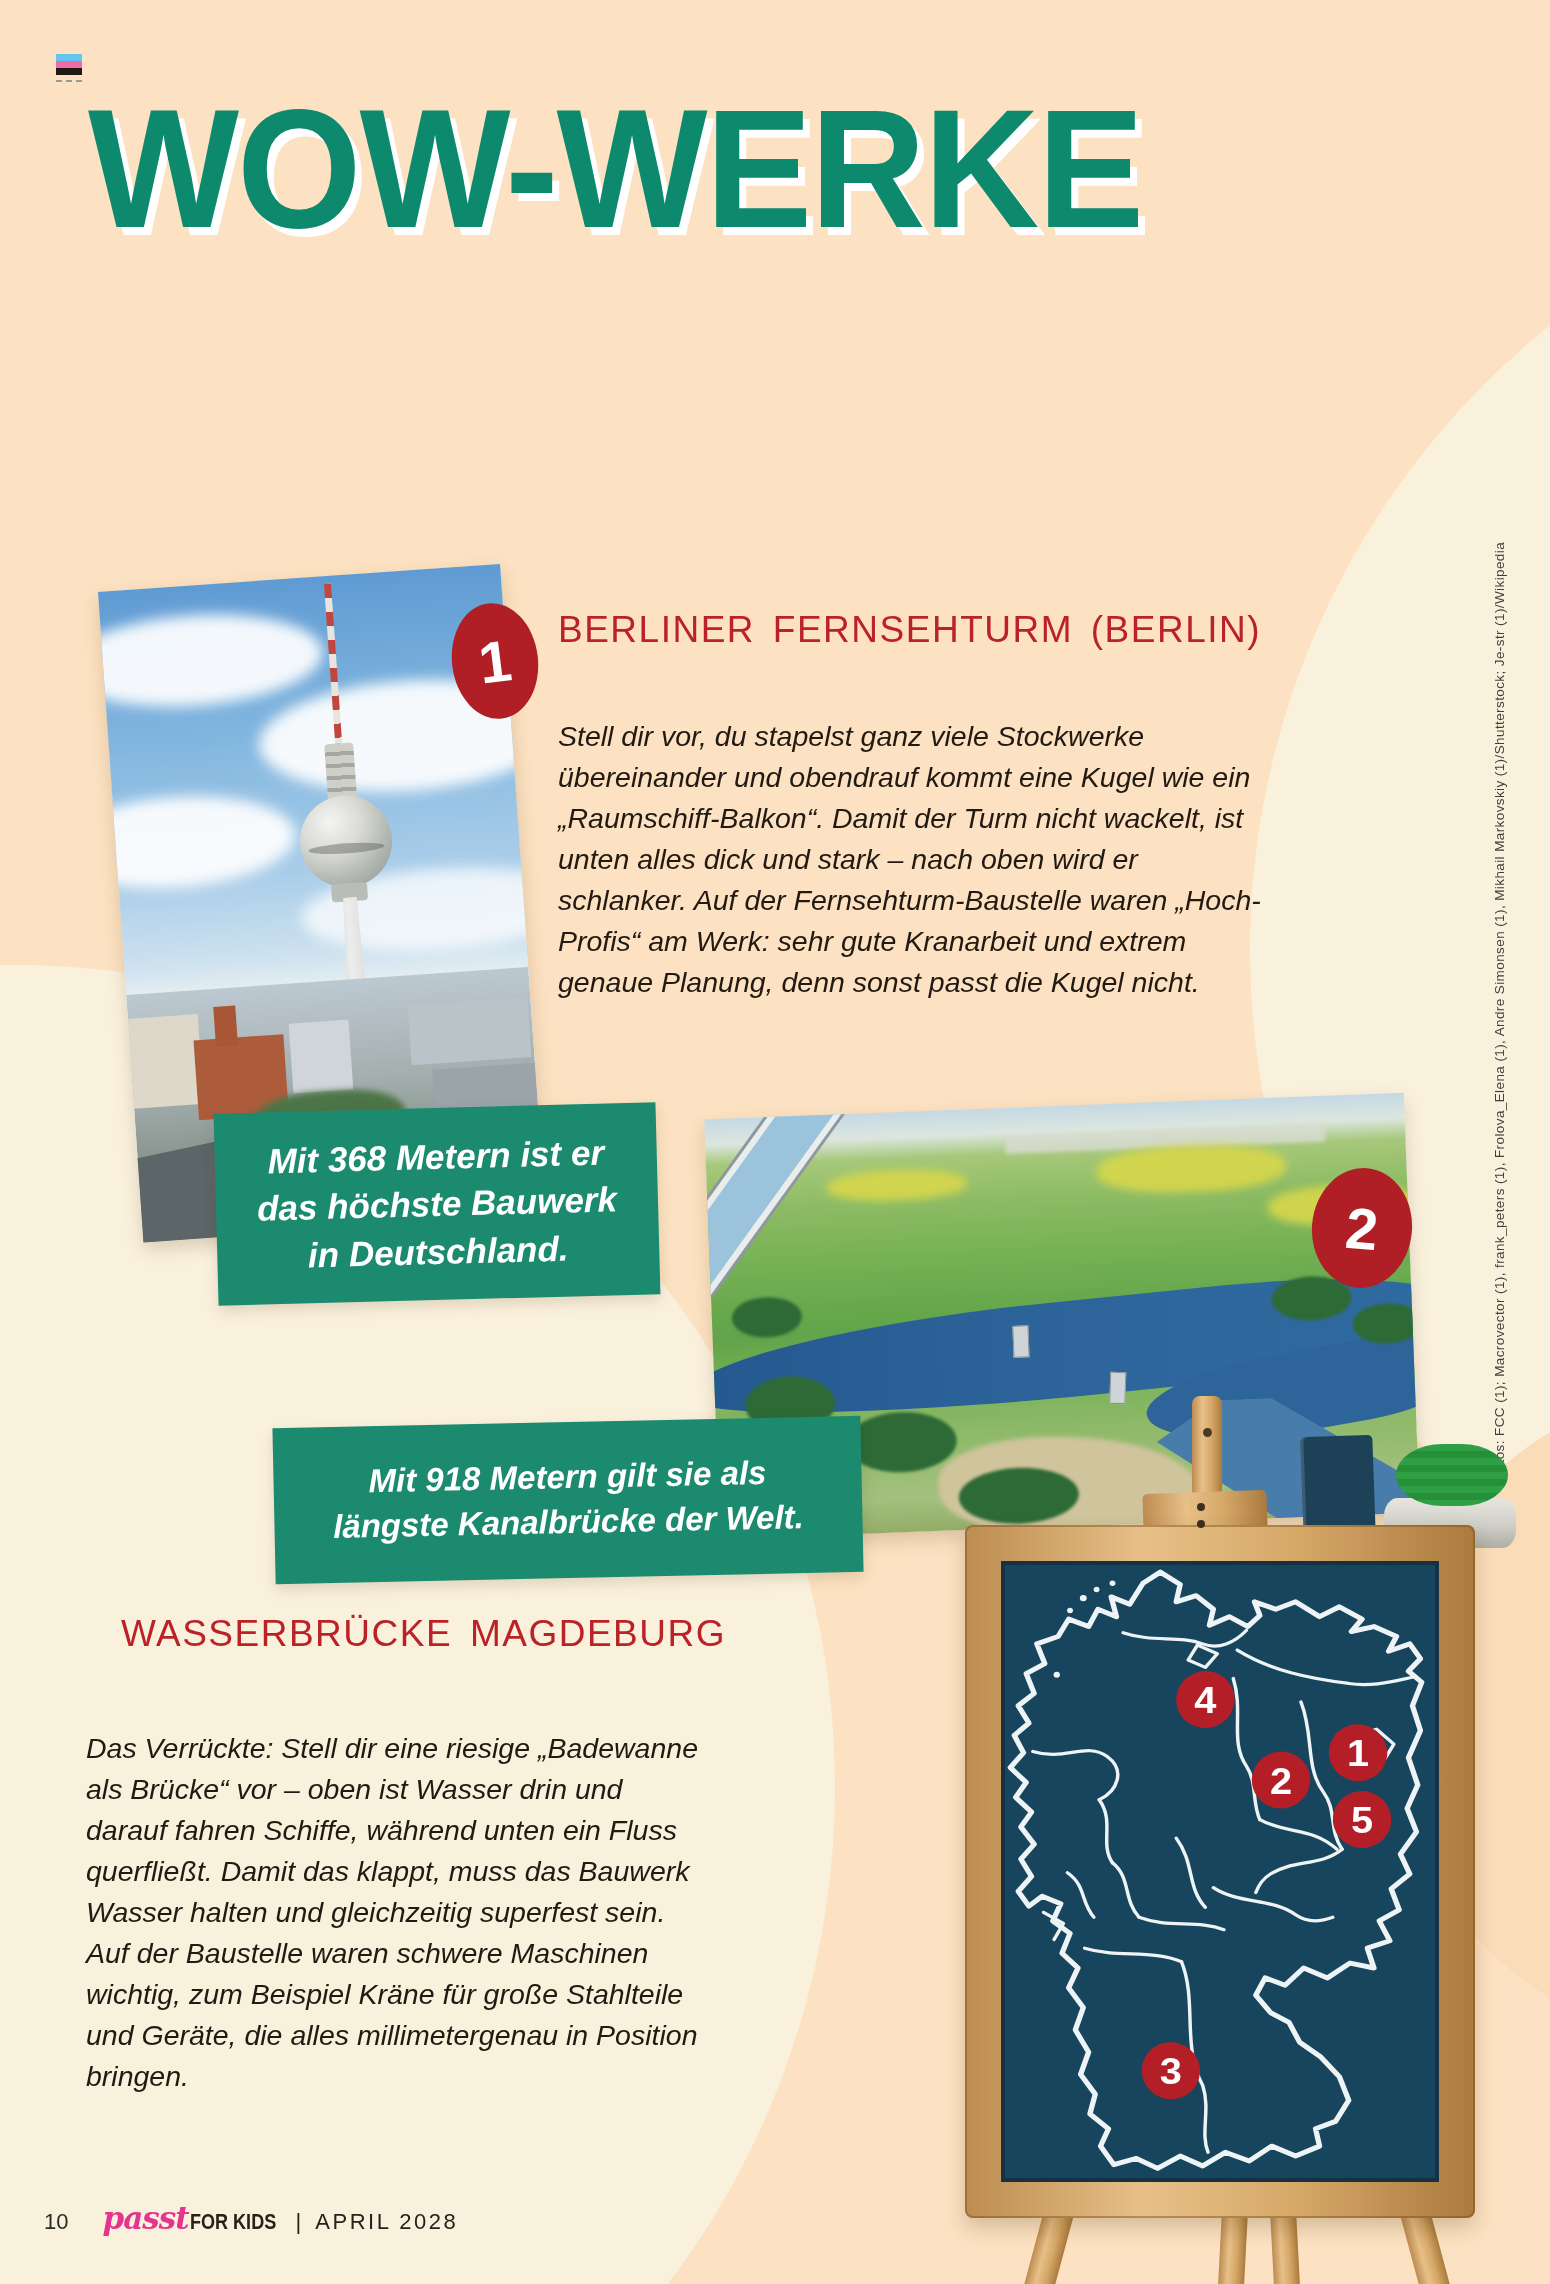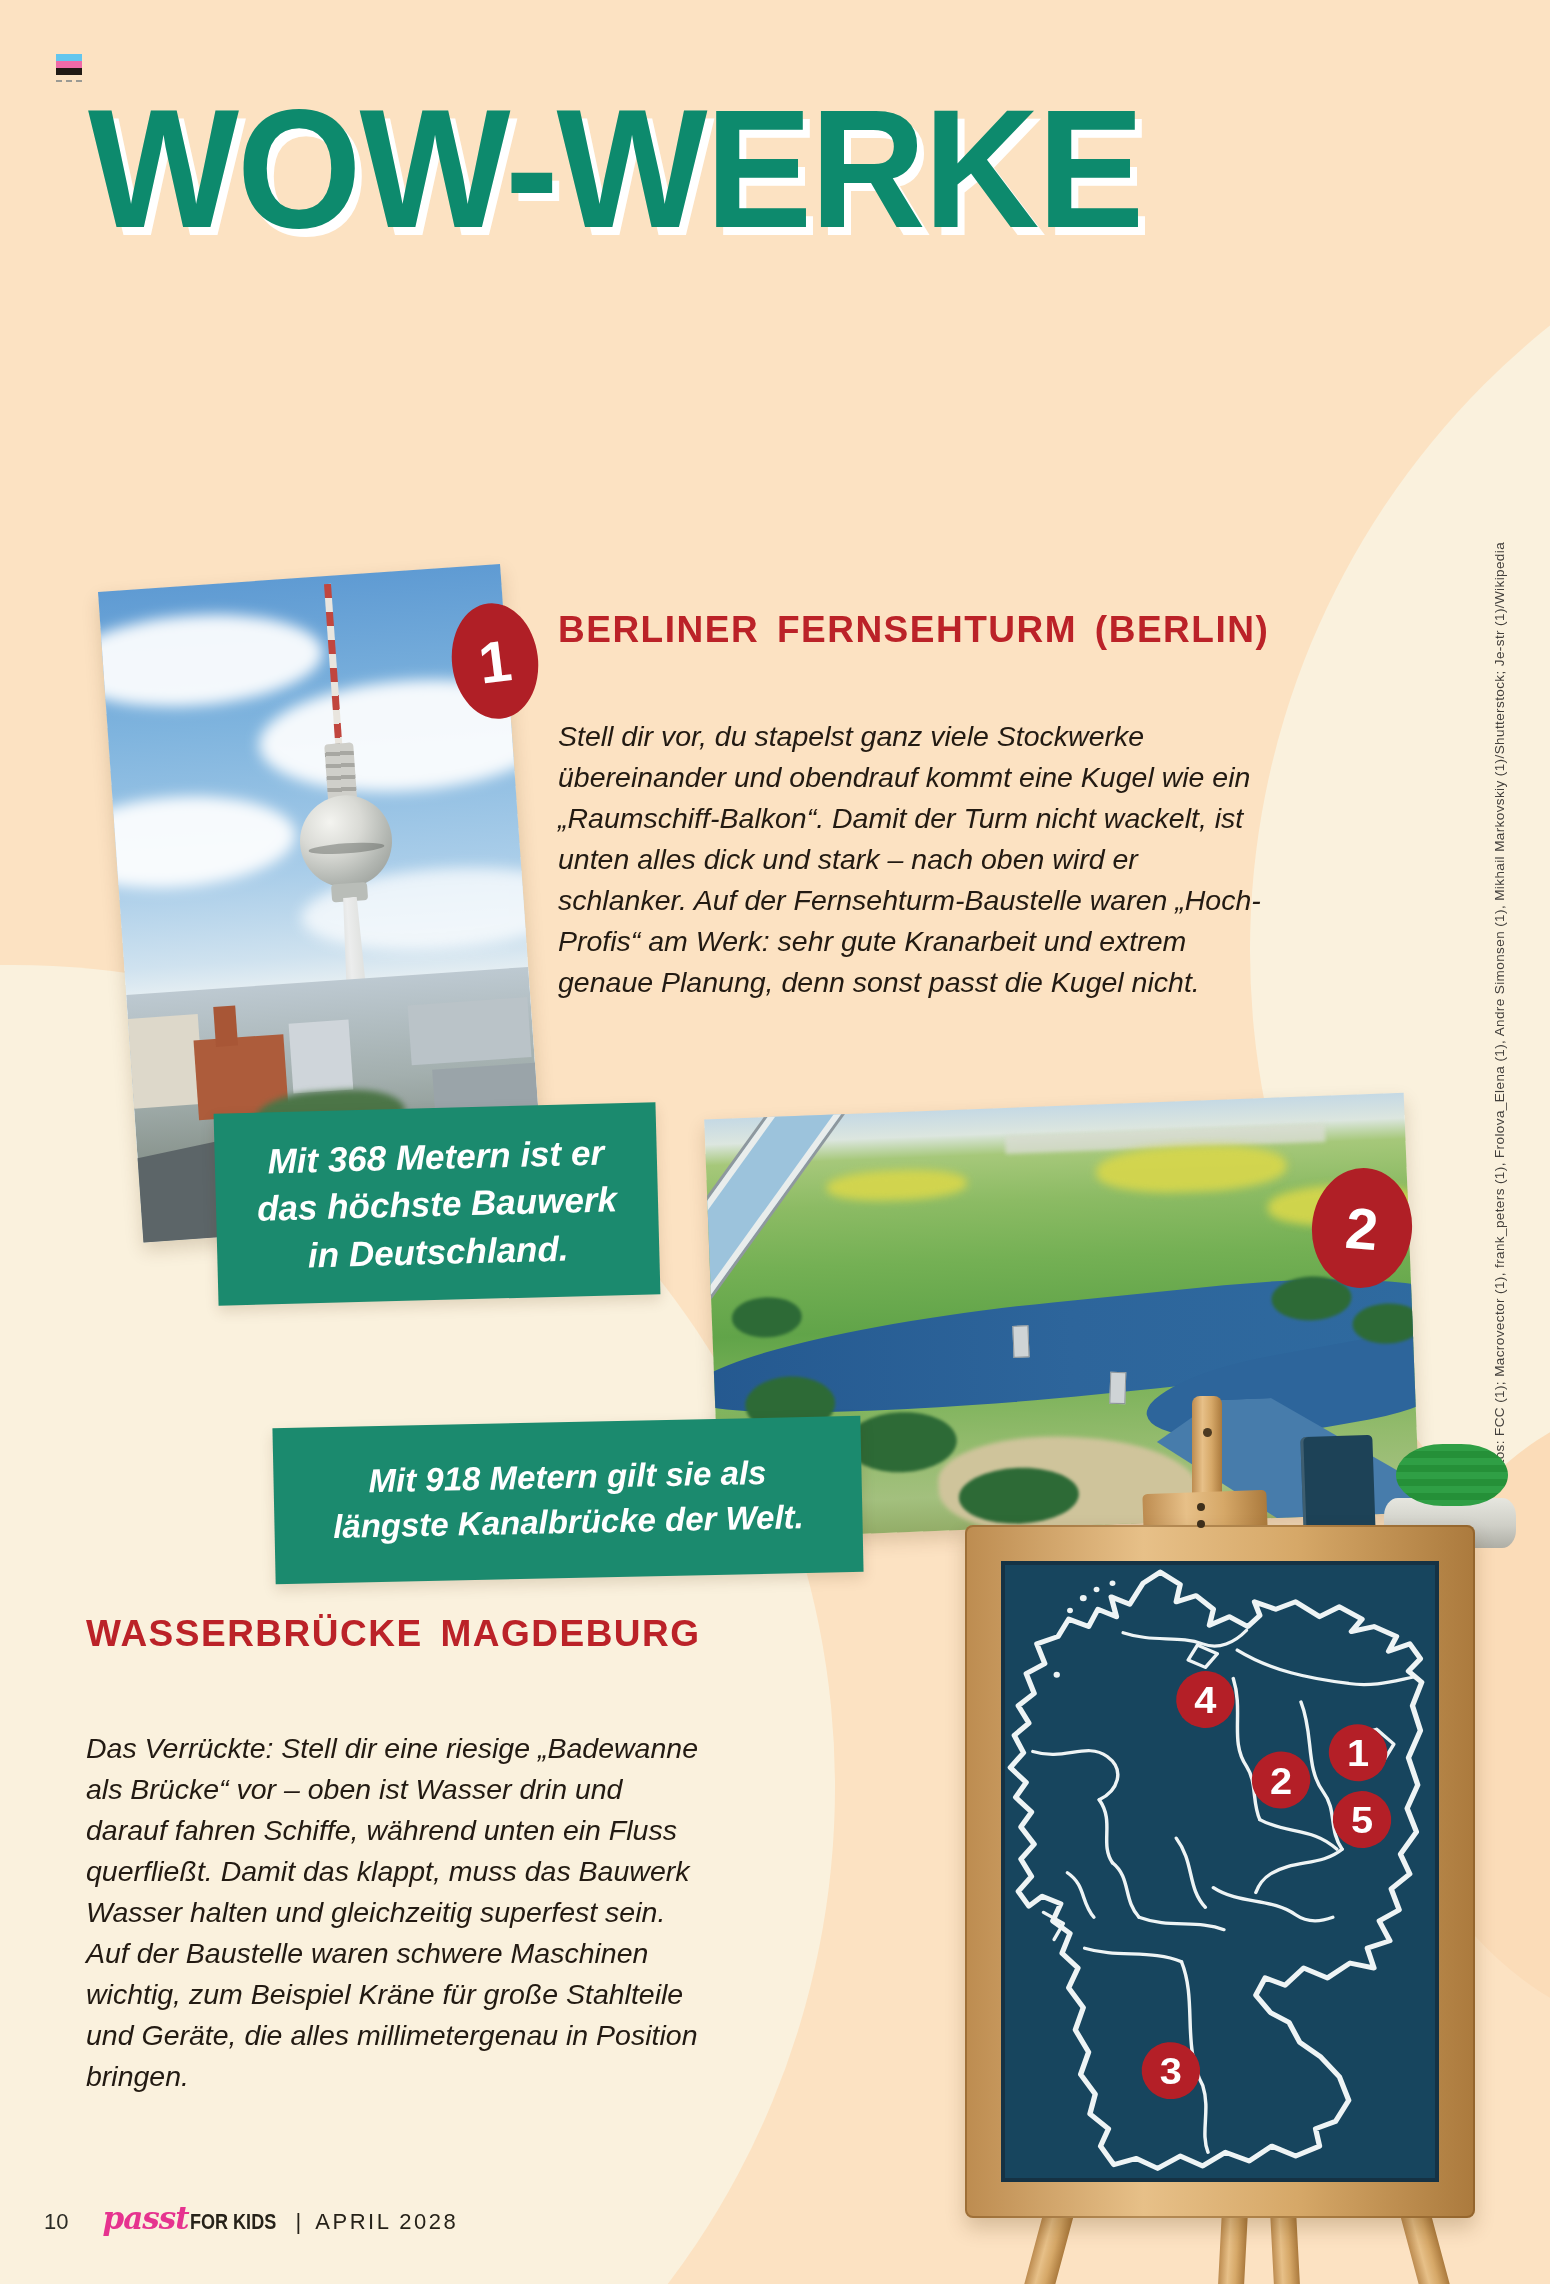--- a/index.html
+++ b/index.html
@@ -75,25 +75,25 @@
   
   .badge{
     position:absolute;background:#b01f26;border-radius:50%;color:#fff;
     display:flex;align-items:center;justify-content:center;
     font-weight:bold;z-index:6;
   }
   .badge-1{left:452px;top:603px;width:86px;height:116px;font-size:58px;transform:rotate(-7deg);}
   .badge-2{left:1312px;top:1168px;width:100px;height:120px;font-size:58px;transform:rotate(5deg);}
 
   .section-heading{
-    position:absolute;font-weight:bold;color:#bb2228;
+    position:absolute;font-weight:normal;color:#bb2228;
     font-size:37px;letter-spacing:1.5px;word-spacing:6px;line-height:1.2;white-space:nowrap;
   }
   .heading-1{left:558px;top:608px;}
-  .heading-2{left:86px;top:1612px;white-space:normal;width:640px;}
+  .heading-2{left:86px;top:1612px;white-space:normal;width:640px;text-align:right;}
   .body-text{
     position:absolute;font-style:italic;color:#221a12;
     font-size:28.5px;line-height:1.44;
   }
   .body-1{left:558px;top:716px;width:706px;}
   .body-2{left:86px;top:1728px;width:612px;}
 
   .fact-box{
     position:absolute;background:#1b8a6e;color:#ffffff;
     font-weight:bold;font-style:italic;text-align:center;

